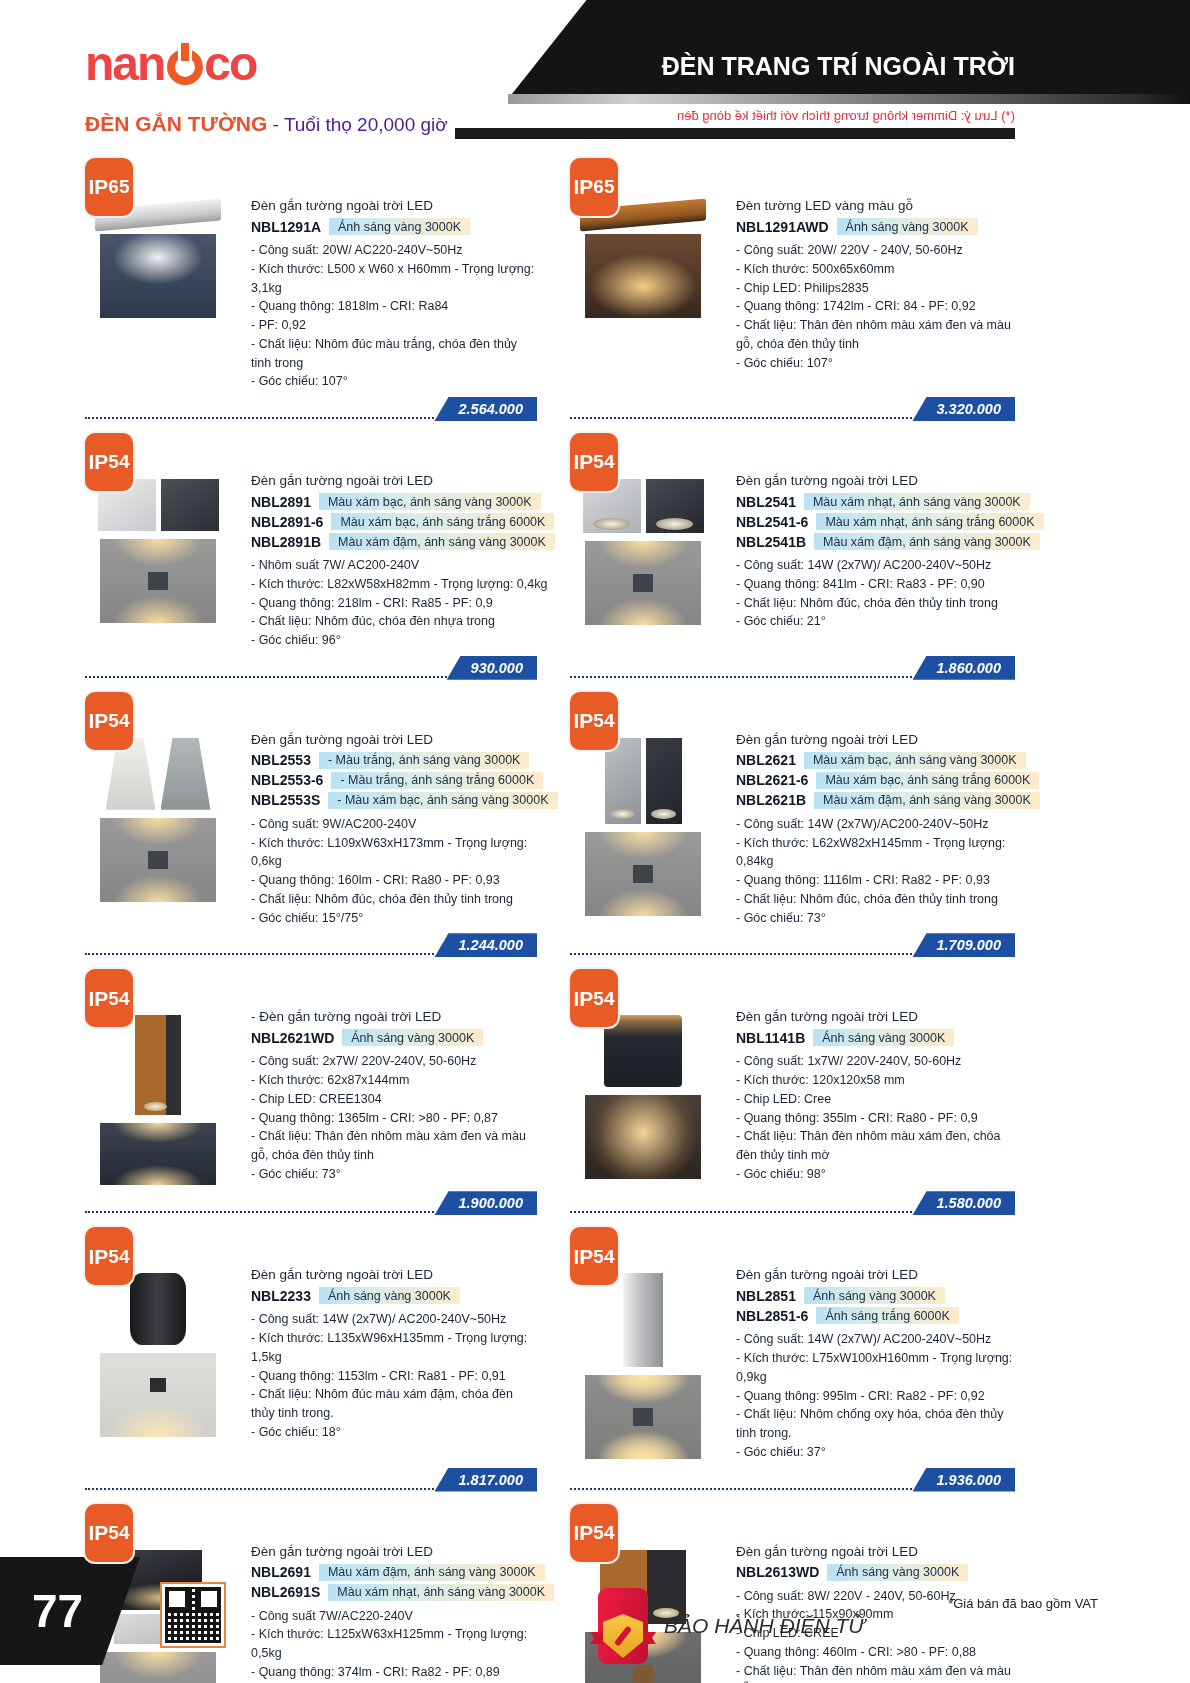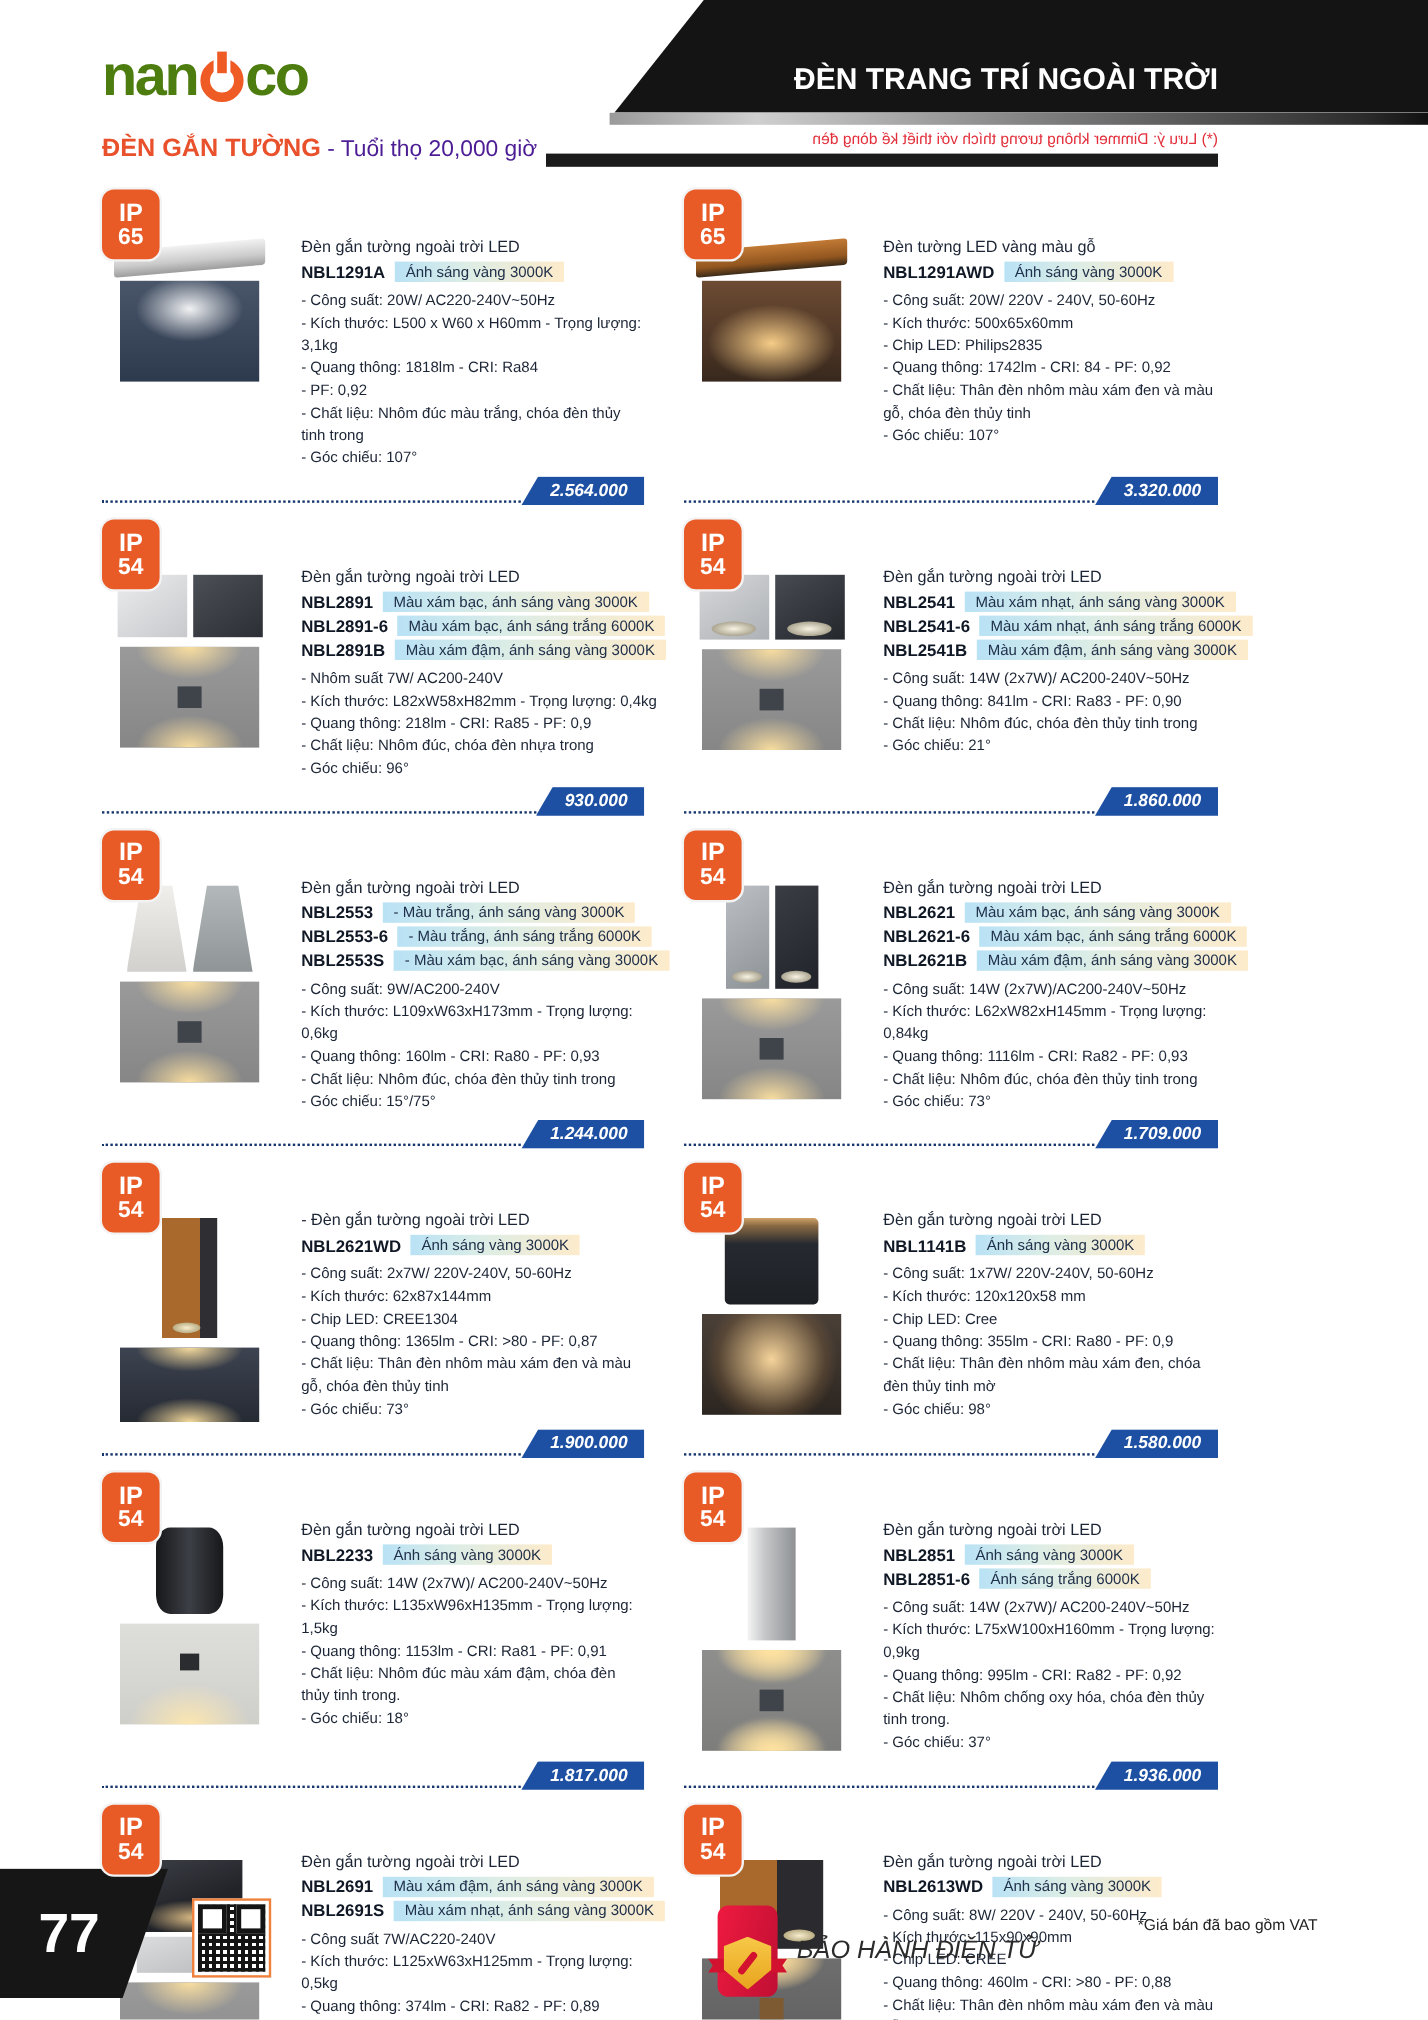--- a/index.html
+++ b/index.html
@@ -1,36 +1,36 @@
 <!DOCTYPE html>
 <html><head>
 <meta charset="utf-8">
 <style>
   * { margin:0; padding:0; box-sizing:border-box; }
   html,body { width:1190px; height:1683px; }
   body { font-family:"Liberation Sans", sans-serif; background:#fff; position:relative; overflow:hidden; color:#1c2535; }
 
   
-  .logo { position:absolute; left:85px; top:36px; font-size:48px; font-weight:800; color:#4d7c0f; letter-spacing:-2px; display:flex; align-items:center; }
+  .logo { position:absolute; left:85px; top:36px; font-size:48px; font-weight:800; color:#ef4444; letter-spacing:-2px; display:flex; align-items:center; }
   .power-o { width:36px; height:36px; border:8px solid #EE5B25; border-radius:50%; display:inline-block; position:relative; margin:6px 1px 0 3px; }
   .power-o::after { content:''; position:absolute; top:-14px; left:50%; transform:translateX(-50%); width:8px; height:18px; background:#EE5B25; box-shadow:0 0 0 3px #fff; }
   .top-banner { position:absolute; left:480px; right:0; top:0; height:94px; background:#141414; clip-path:polygon(15% 0,100% 0,100% 100%,4.5% 100%); }
   .banner-title { position:absolute; right:175px; top:52px; color:#fff; font-weight:bold; font-size:25px; letter-spacing:0; white-space:nowrap; }
   .gray-strip { position:absolute; left:508px; right:0; top:94px; height:10px; background:linear-gradient(90deg,#9a9a9a,#cfcfcf 18%,#7a7a7a 55%,#2c2c2c 92%,#111); }
   .section-head { position:absolute; left:85px; top:112px; font-size:21px; white-space:nowrap; }
   .section-title { color:#E8512B; font-weight:800; }
   .section-sub { color:#4c1d95; font-size:19px; }
   .note-mirrored { position:absolute; right:175px; top:108px; transform:scaleX(-1); color:#E2303C; font-size:13px; white-space:nowrap; }
   .black-bar { position:absolute; left:455px; right:175px; top:128px; height:11px; background:#1b1b1b; }
 
   
   .grid { position:absolute; left:85px; top:156px; width:930px; display:grid; grid-template-columns:452px 445px; column-gap:33px; row-gap:10px; }
   .card { position:relative; min-height:220px; padding-top:4px; display:flex; flex-direction:column; }
   .card-body { display:flex; gap:20px; flex:1; }
-  .ip-badge { position:absolute; left:0; top:2px; width:48px; height:58px; background:#E85B26; border-radius:10px; color:#fff; font-weight:800; display:flex; flex-direction:column; align-items:center; justify-content:center; line-height:1.02; box-shadow:0 0 0 2px #f3f3f3; z-index:2; }
+  .ip-badge { position:absolute; left:0; top:2px; width:48px; height:58px; background:#E85B26; border-radius:10px; color:#fff; font-weight:800; display:flex; align-items:center; justify-content:center; line-height:1.02; box-shadow:0 0 0 2px #f3f3f3; z-index:2; }
   .ip-txt { font-size:21px; } .ip-num { font-size:19px; }
 
   .img-col { width:146px; flex-shrink:0; display:flex; flex-direction:column; align-items:center; gap:8px; padding-top:44px; }
   .shots { display:flex; gap:5px; align-items:flex-end; }
   .shot { display:block; position:relative; }
   .glow { position:relative; width:116px; height:84px; background:linear-gradient(#9a9a9a,#868686); overflow:hidden; }
   .glow::before { content:''; position:absolute; inset:0; background:radial-gradient(ellipse 55% 46% at 50% 0%, rgba(255,226,160,.95), transparent 70%), radial-gradient(ellipse 55% 46% at 50% 100%, rgba(255,226,160,.95), transparent 70%); }
   .glow::after { content:''; position:absolute; left:50%; top:50%; width:20px; height:18px; transform:translate(-50%,-50%); background:#3f434a; }
 
   .txt-col { flex:1; padding-top:38px; }

